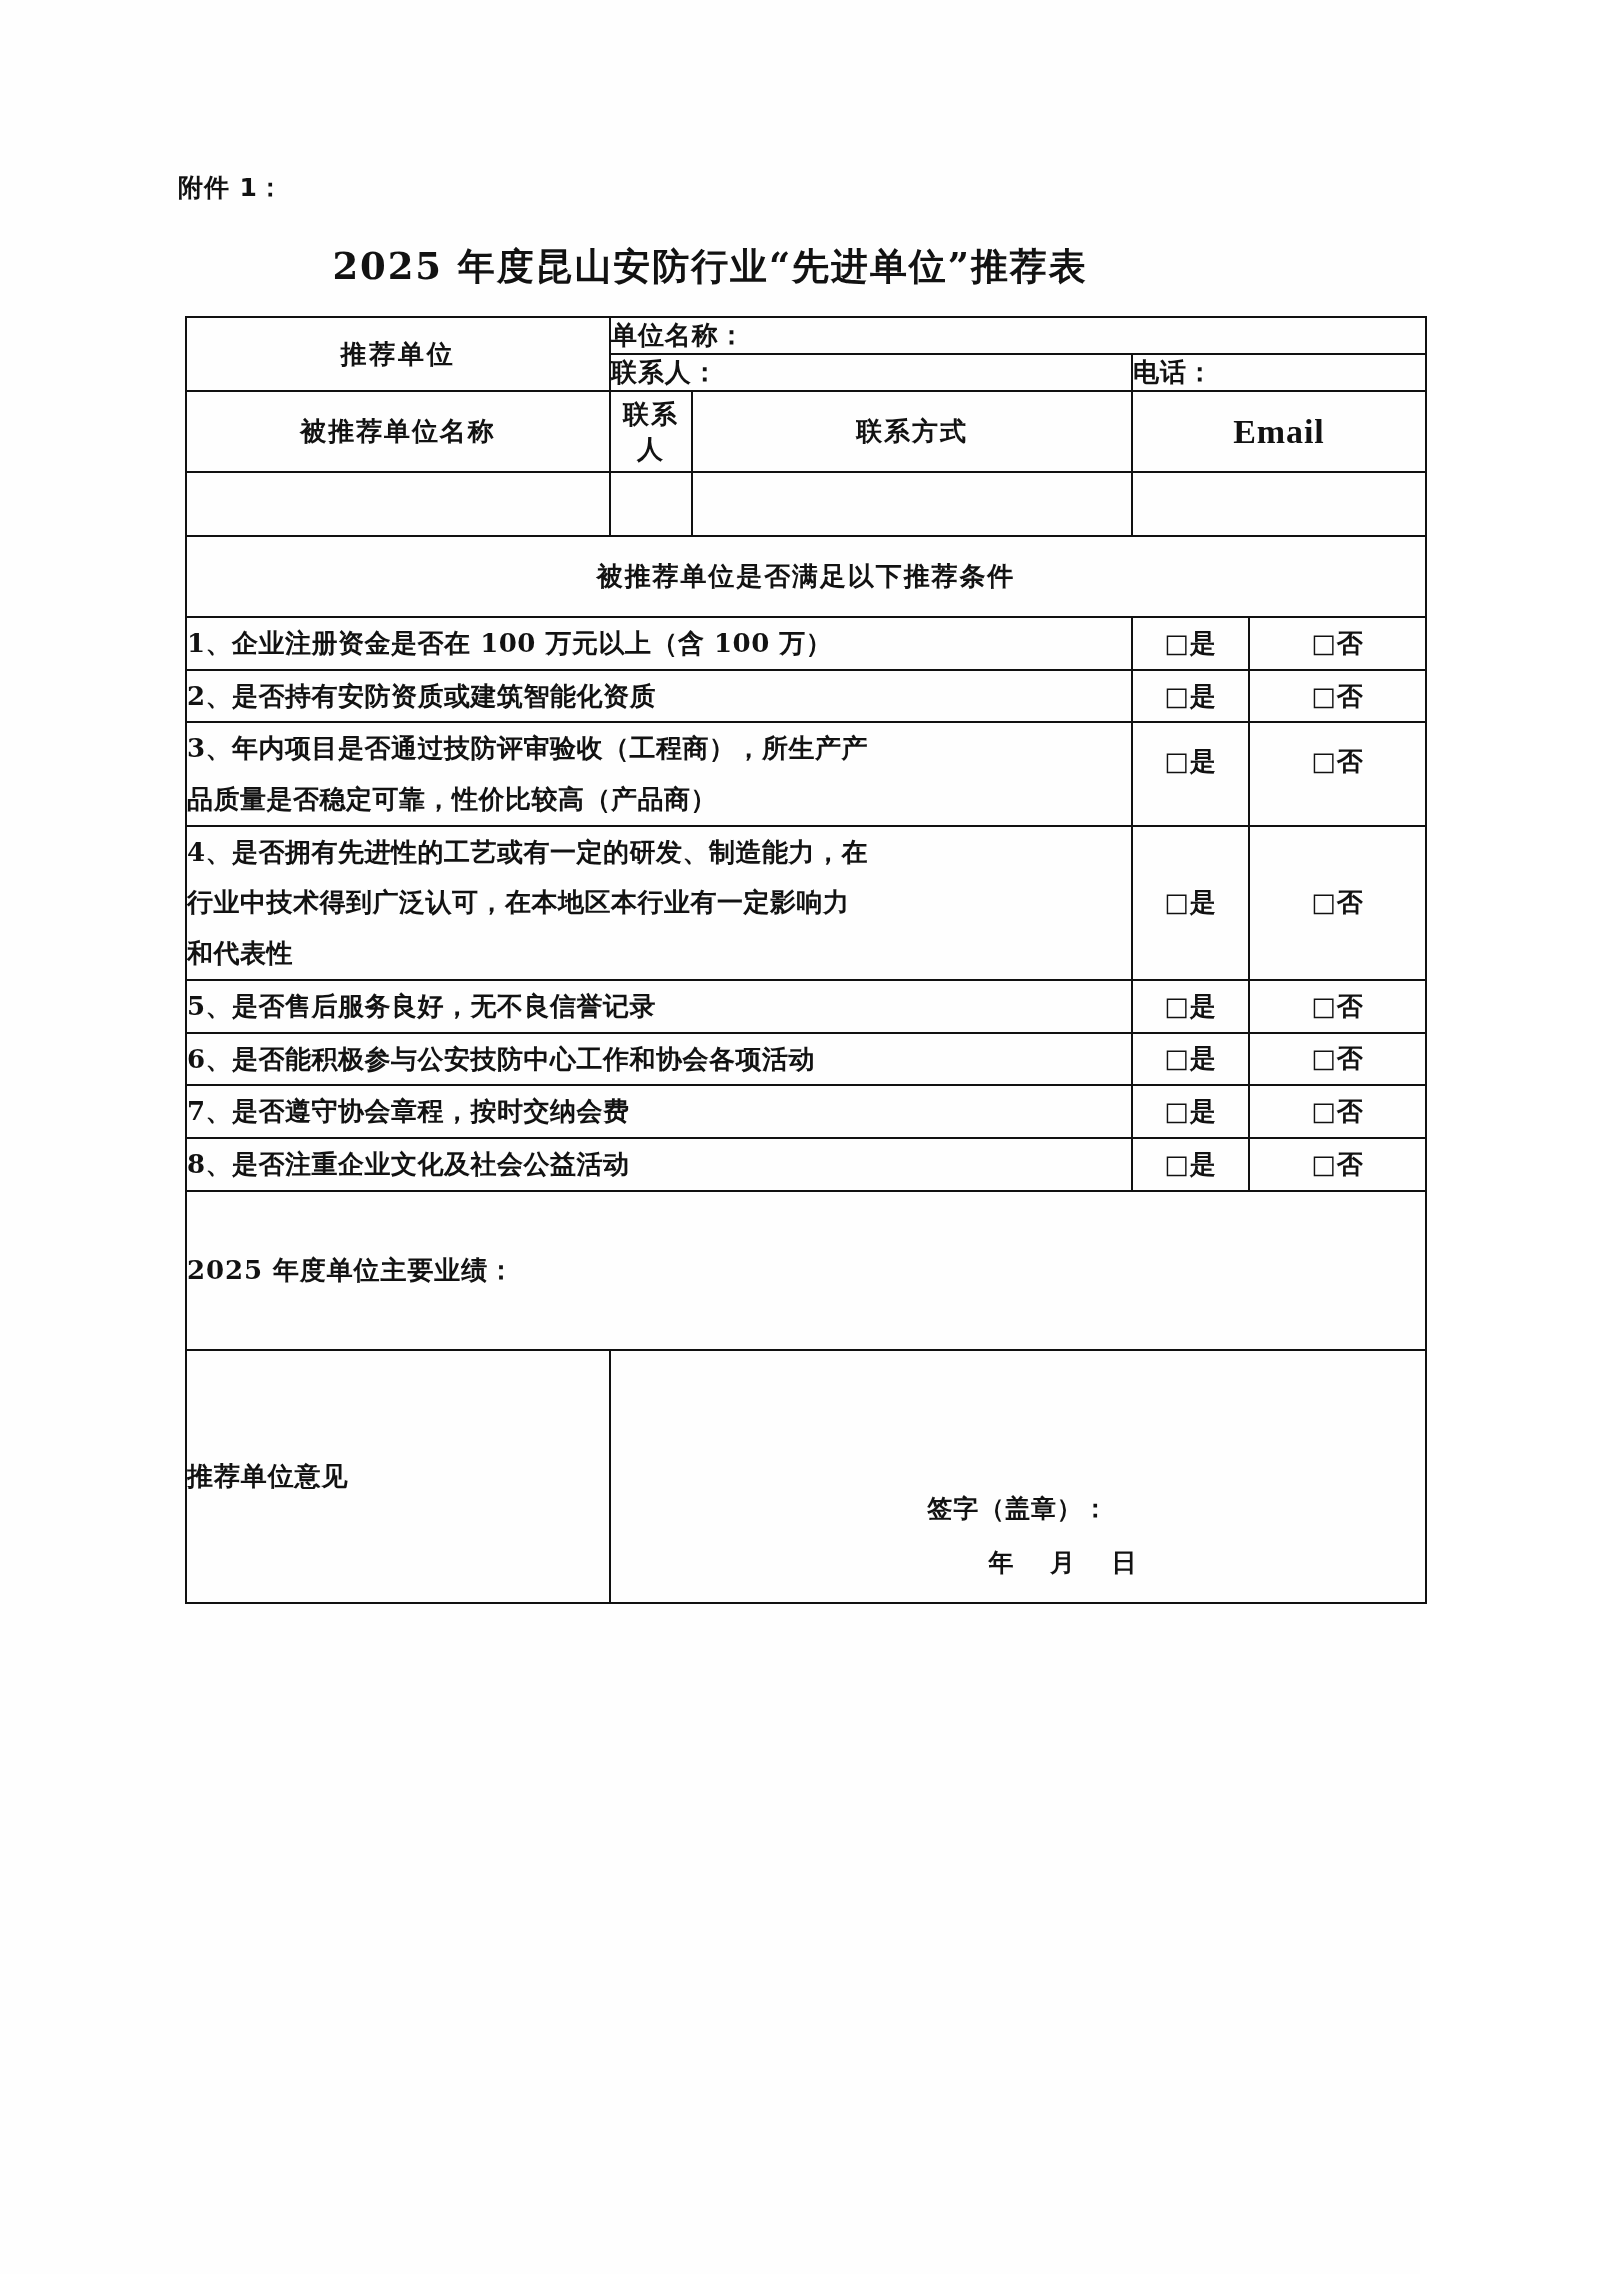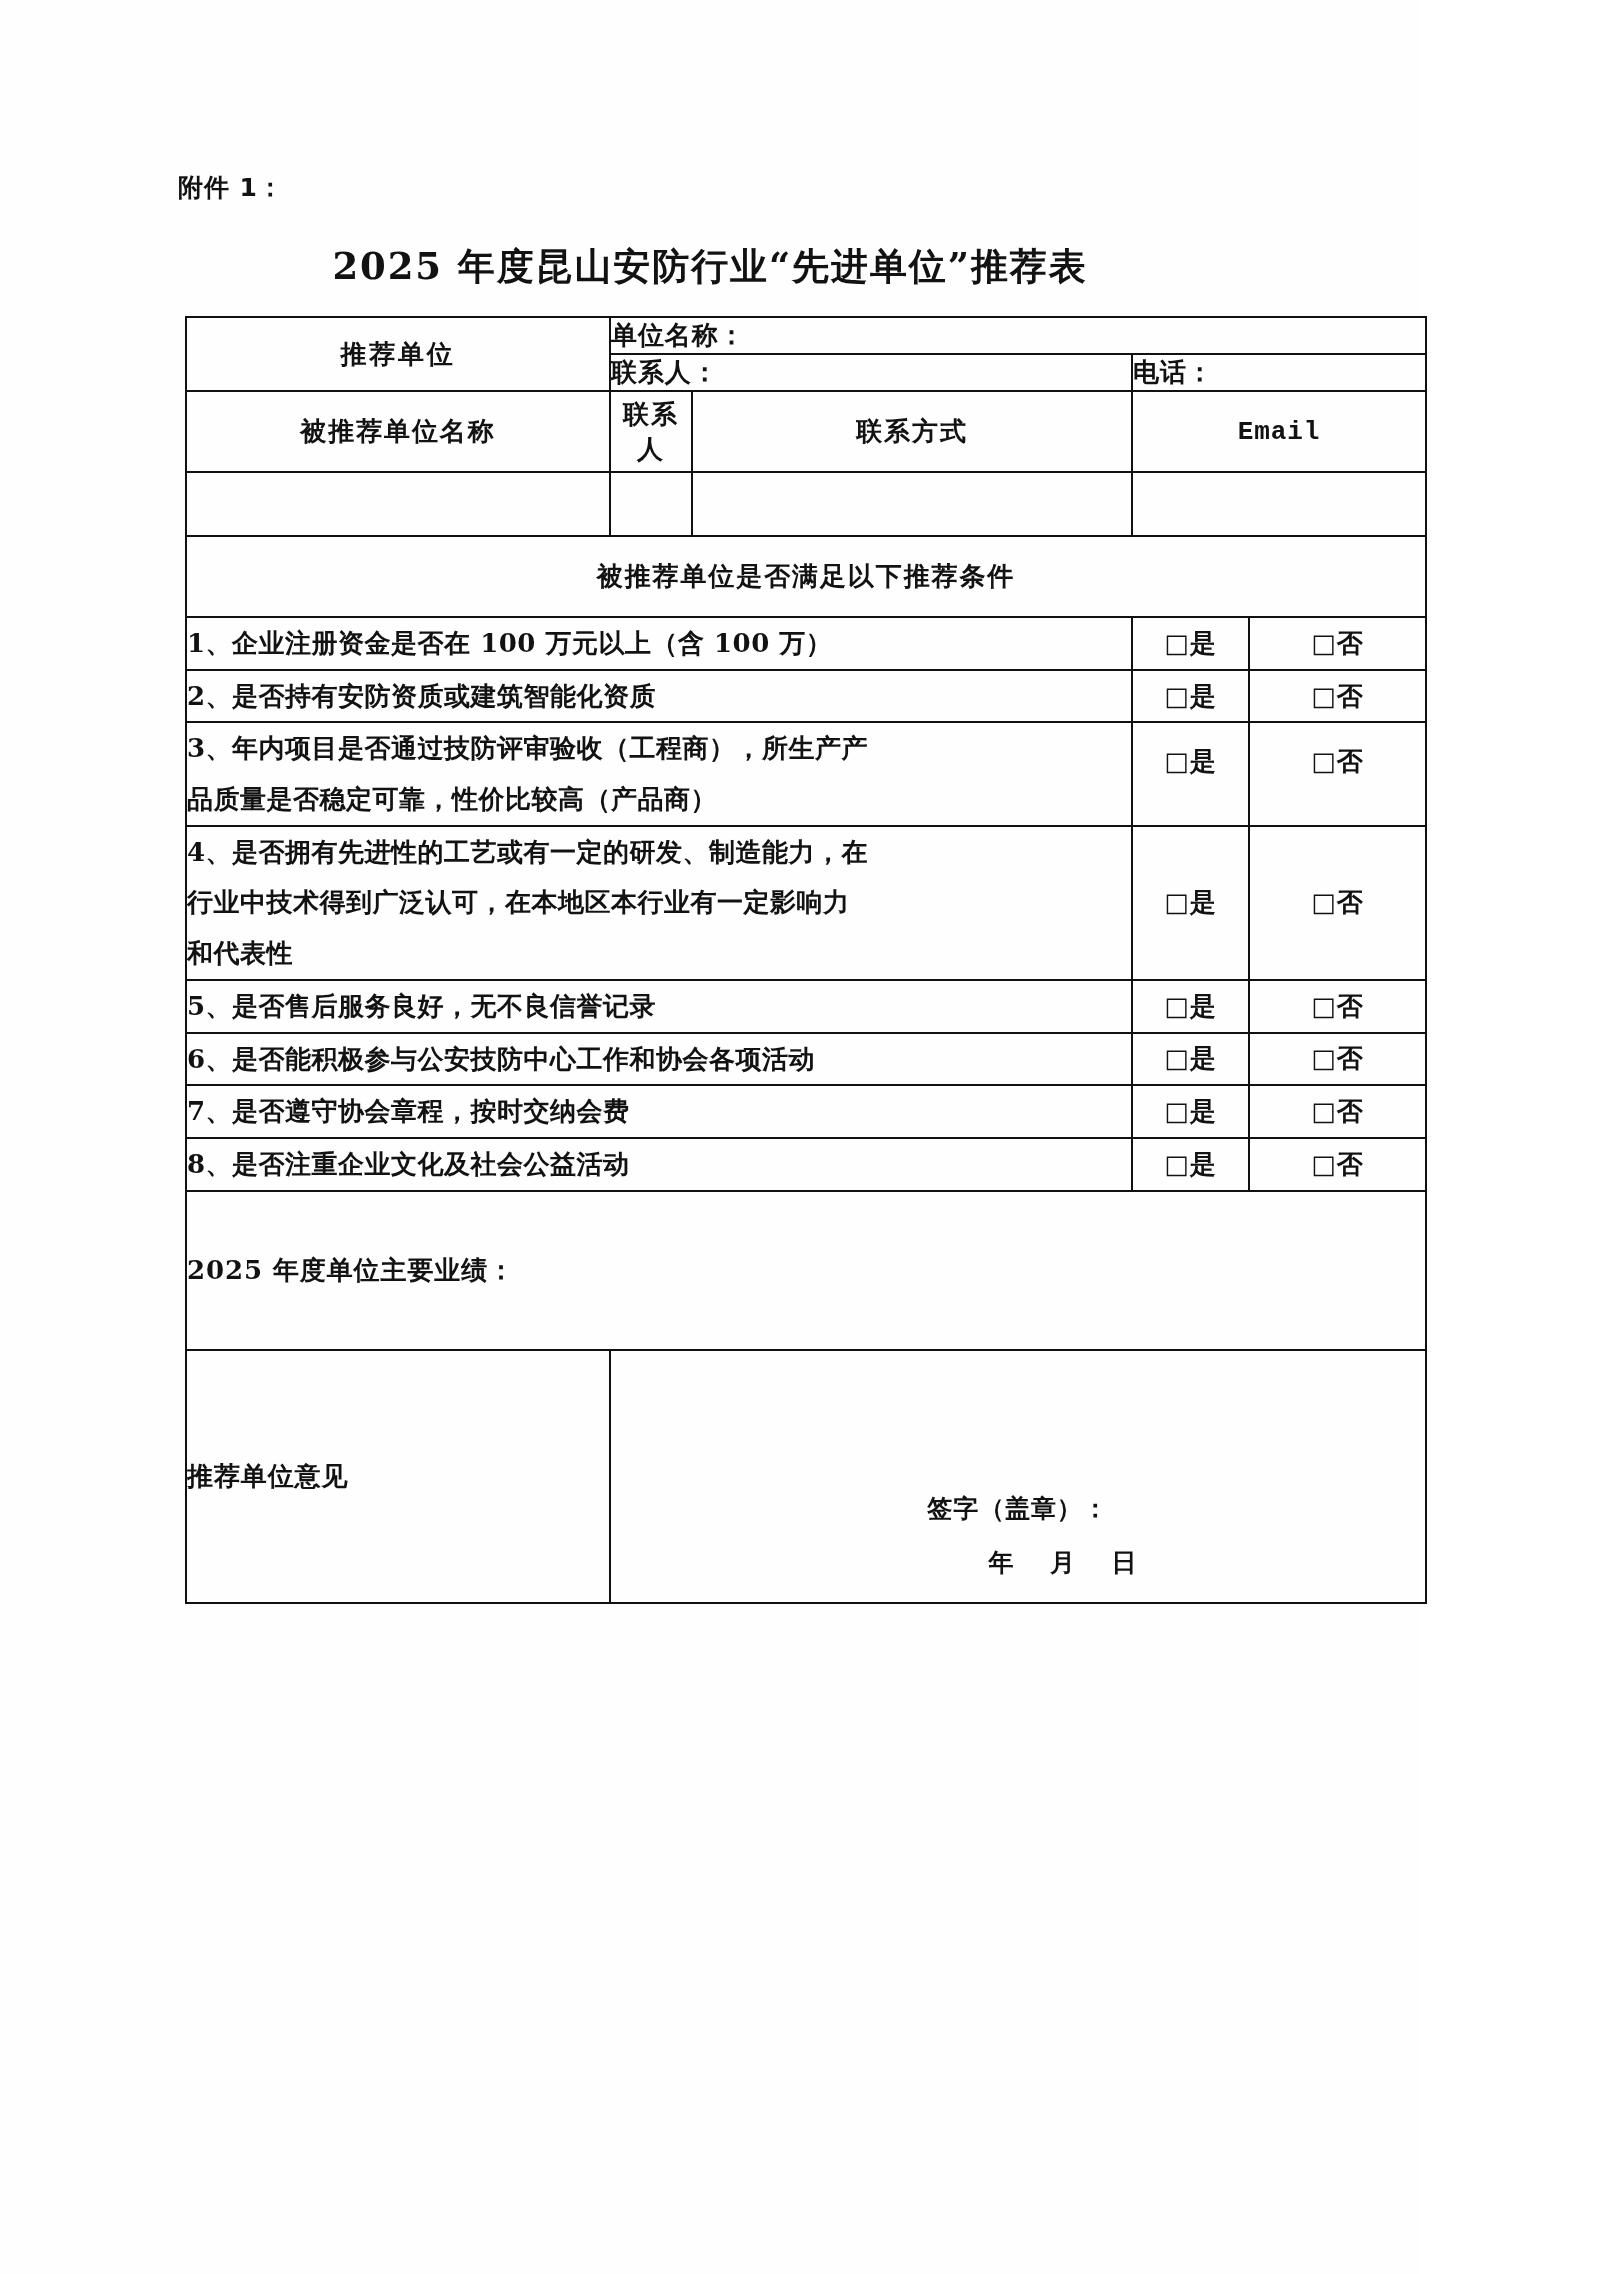--- a/index.html
+++ b/index.html
@@ -78,23 +78,23 @@
     letter-spacing: 0.9px;
   }
 
   .col-head {
     text-align: center;
     font-size: 28px;
     letter-spacing: 1.9px;
     height: 79px;
   }
   .col-head.email {
-    font-family: Liberation Mono, monospace;
-    font-weight: 700;
-    font-size: 26px;
+    font-family: Liberation Serif, serif;
+    font-weight: 700;
+    font-size: 34px;
     letter-spacing: 0.9px;
   }
 
   .blank-row td { height: 62px; }
 
   .section-head {
     text-align: center;
     font-size: 28px;
     letter-spacing: 1.9px;
     height: 79px;

